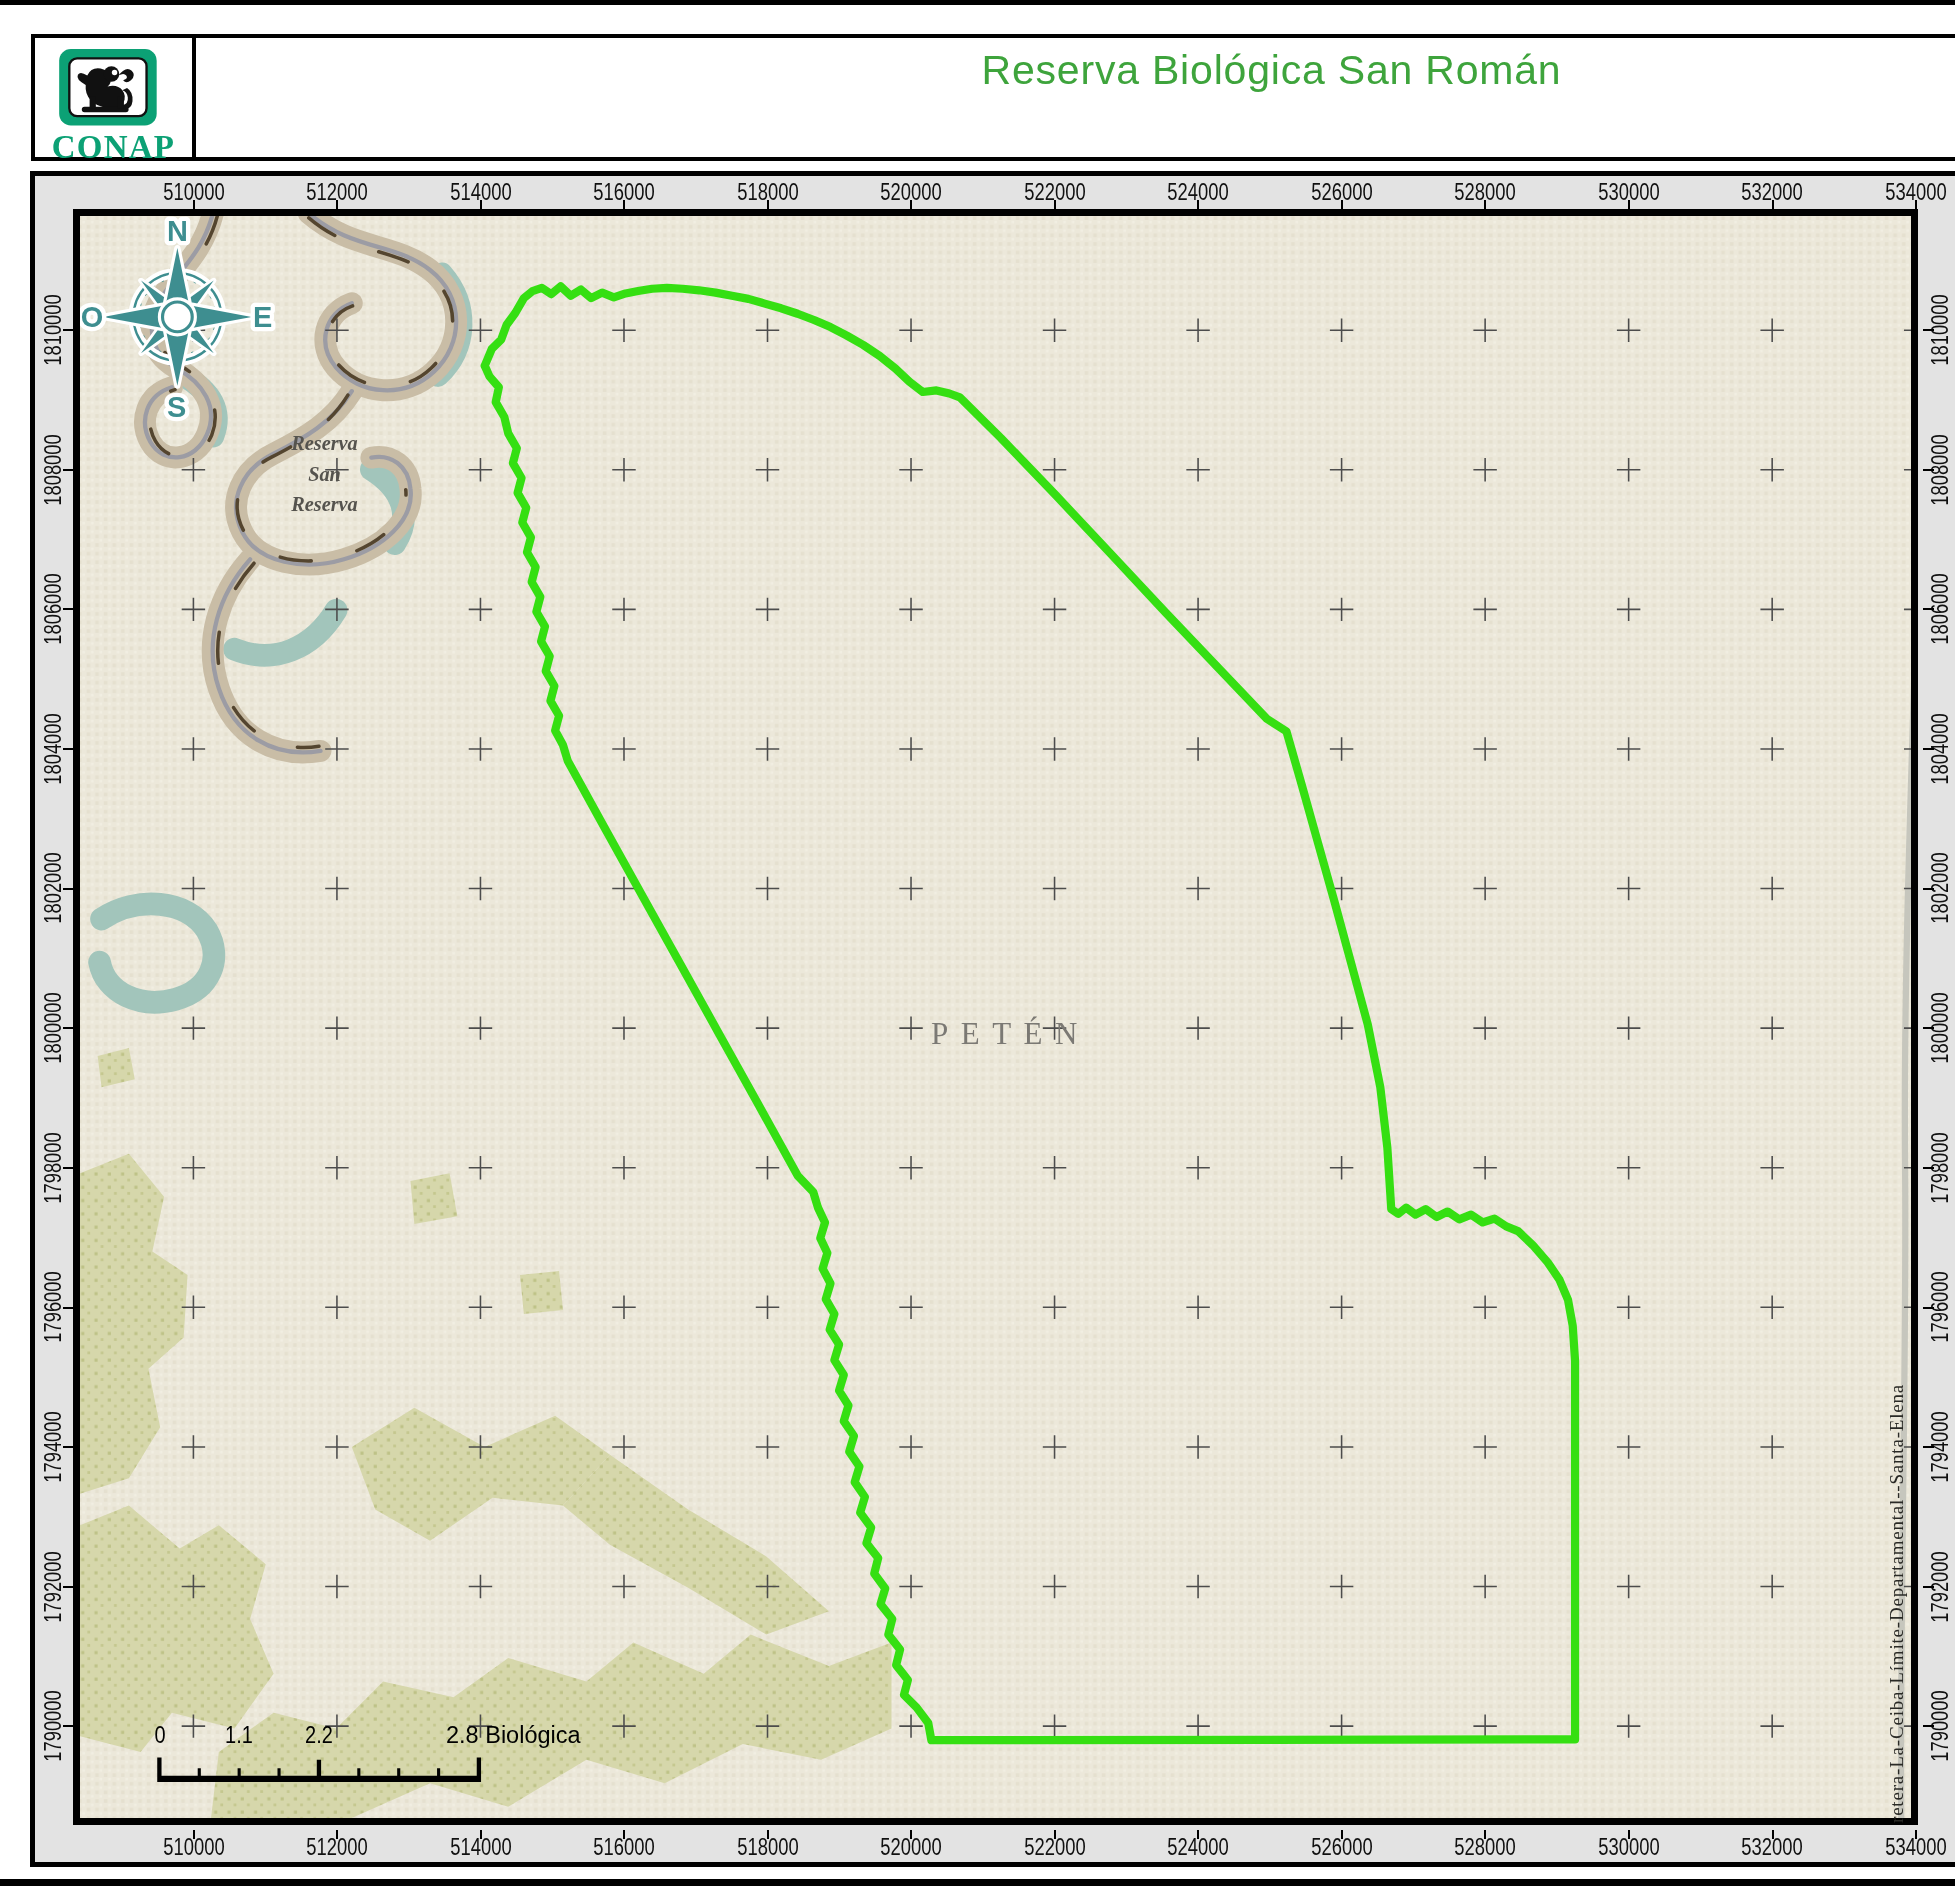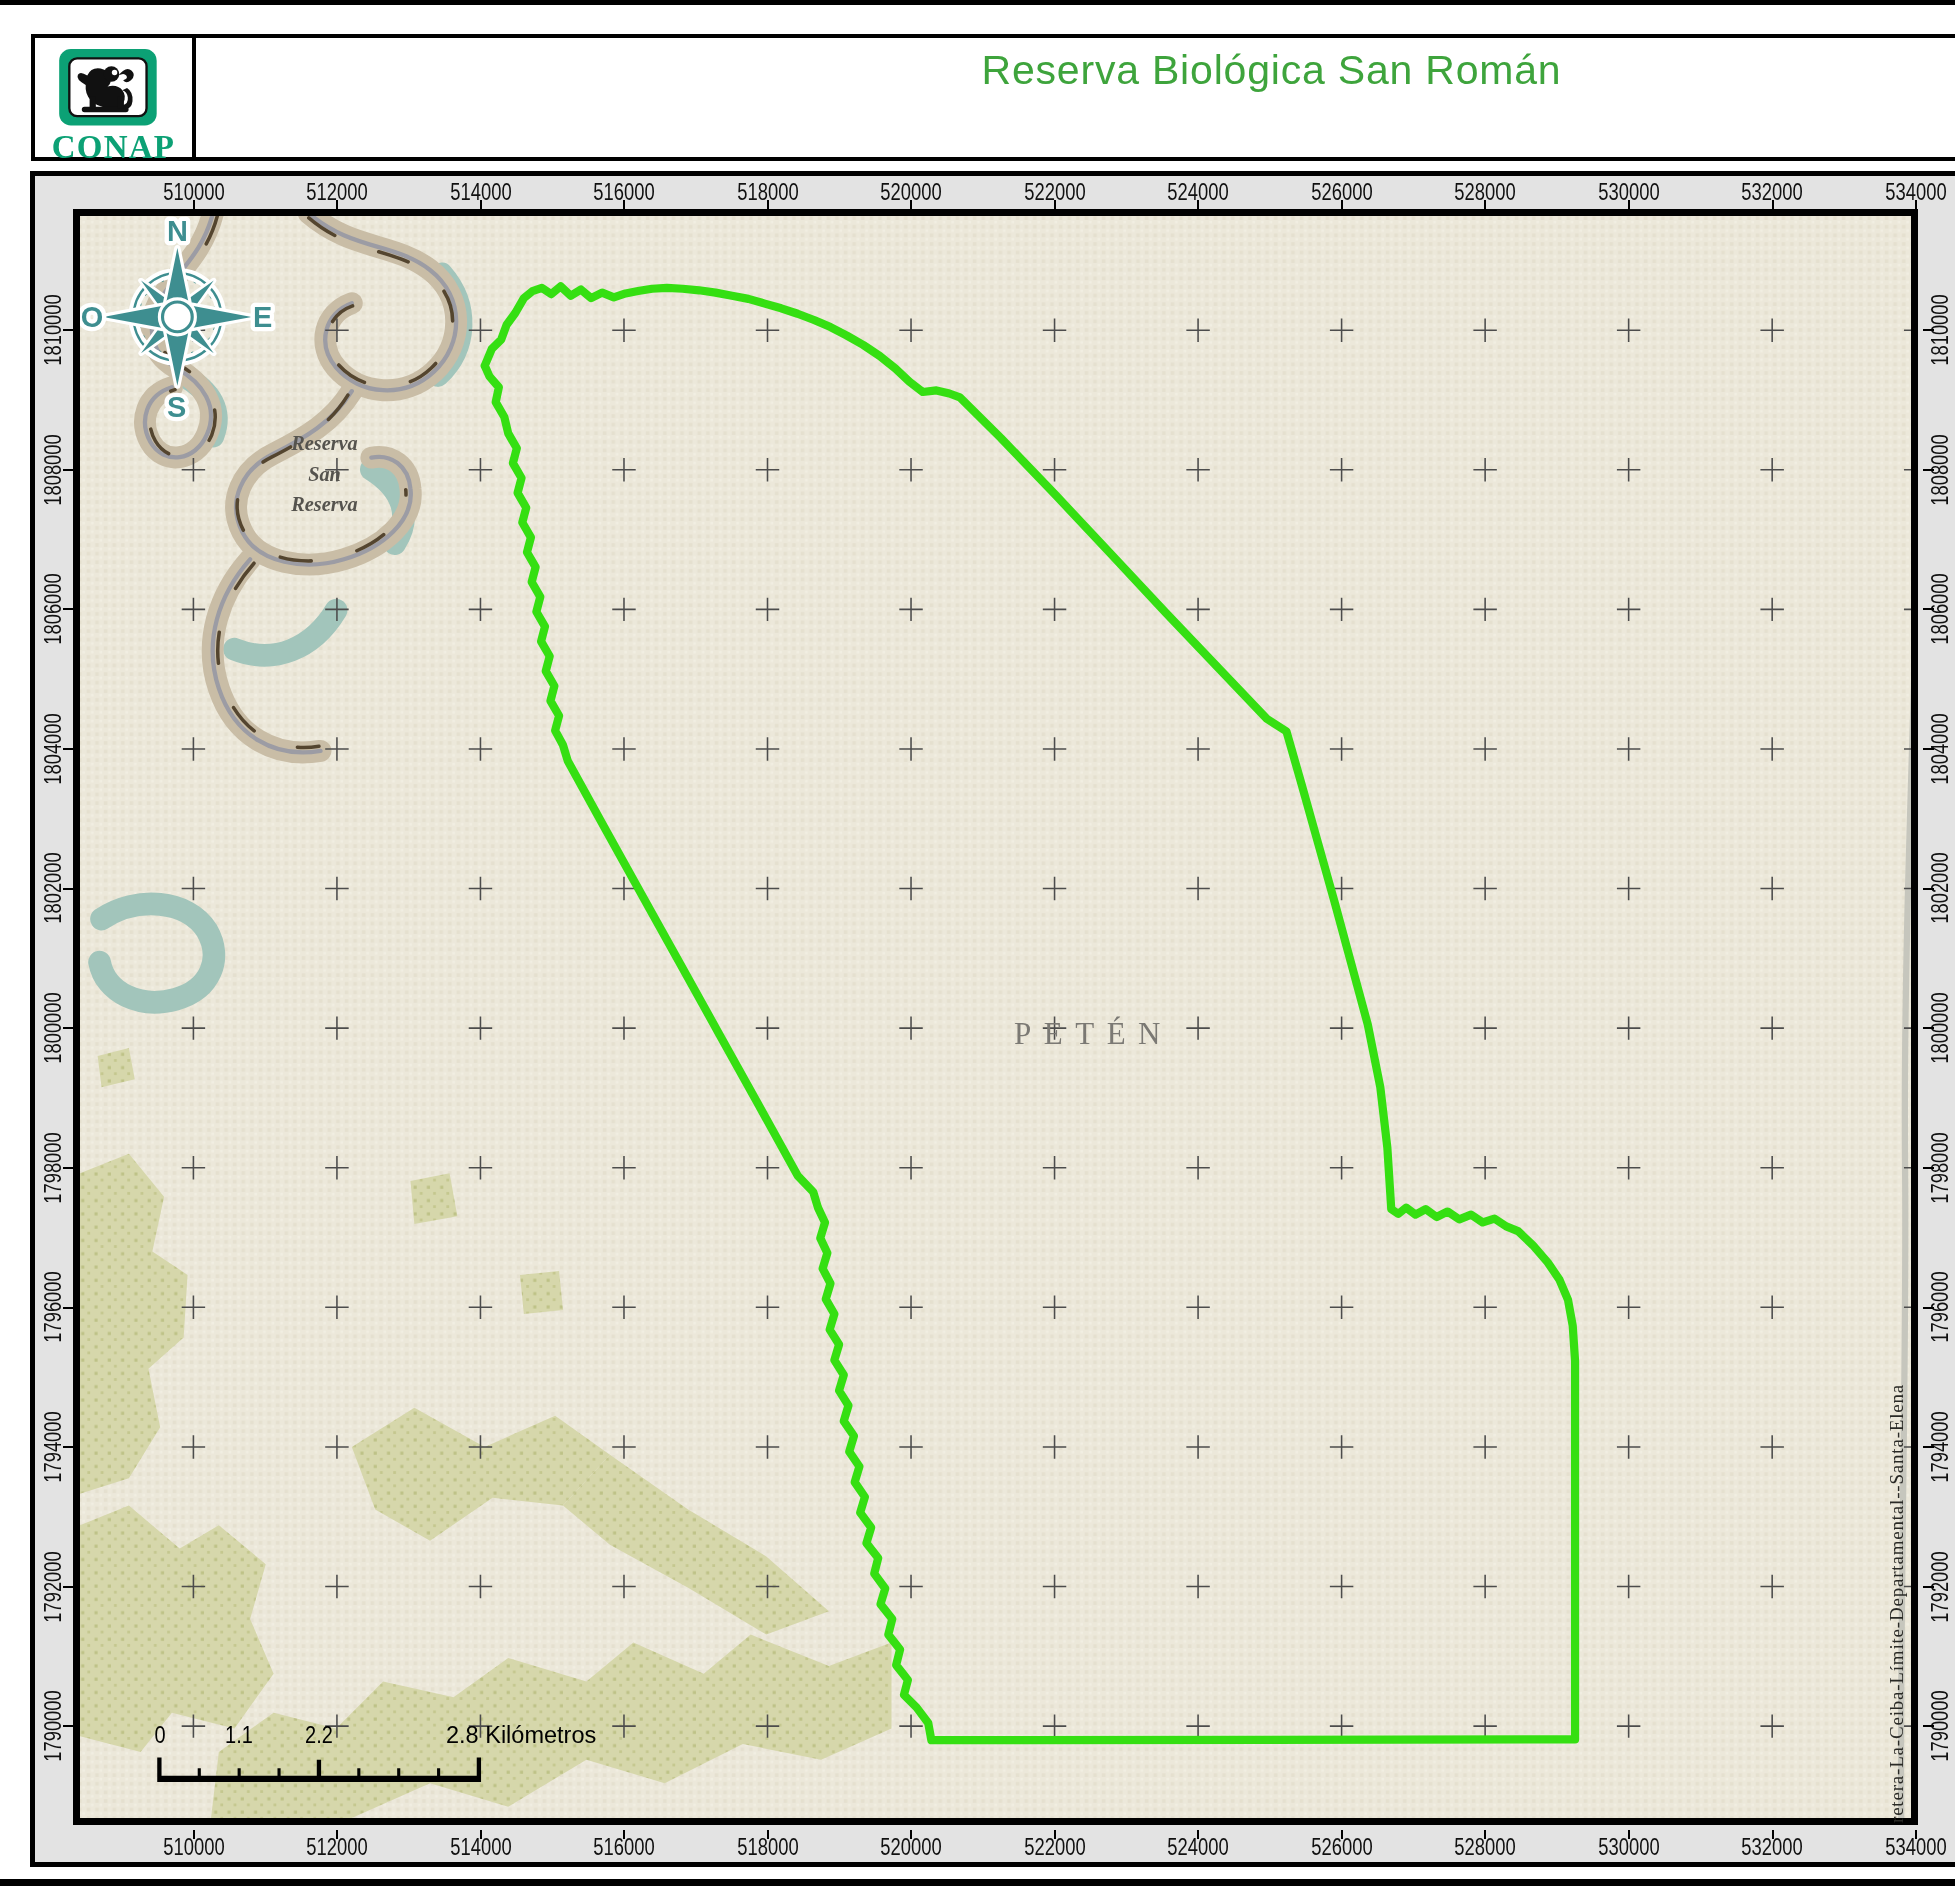--- a/index.html
+++ b/index.html
@@ -15,21 +15,21 @@
   
   #map-outer{left:30px;top:171px;width:1933px;height:1696px;background:#e3e3e3;border:5.1px solid #000;box-sizing:border-box;}
   #map-inner{left:73px;top:209px;width:1845px;height:1616px;border:7px solid #000;box-sizing:border-box;background:#ece8da;}
   #basemap{left:80px;top:216px;width:1831px;height:1602px;}
   .axis-label{font-size:23px;color:#111;white-space:nowrap;}
   .axis-label.h{transform:translateX(-50%) scale(.8,1);transform-origin:50% 50%;}
   .axis-label.v{transform:translate(-50%,-50%) rotate(-90deg) scale(.8,1);transform-origin:50% 50%;}
   .tick{background:#000;}
   
   #islote-label{left:250px;top:428px;width:149px;text-align:center;font-family:"Liberation Serif",serif;font-style:italic;font-weight:bold;font-size:20.3px;line-height:30.5px;color:#55534e;}
-  #peten-label{left:931px;top:1016px;width:242px;text-align:right;font-family:"Liberation Serif",serif;font-size:31px;letter-spacing:12.5px;color:#7b7974;}
+  #peten-label{left:931px;top:1016px;width:242px;text-align:left;font-family:"Liberation Serif",serif;font-size:31px;letter-spacing:12.5px;color:#7b7974;}
   #road-label{left:1886px;top:1823px;width:723px;font-family:"Liberation Serif",serif;font-size:19px;letter-spacing:0.8px;color:#2a2a26;transform:rotate(-90deg);transform-origin:top left;white-space:nowrap;}
   
   .sb-label{font-size:23.5px;color:#000;white-space:nowrap;transform:translateX(-50%) scale(.85,1);}
   #sb-unit{transform:none;}
   
   #page-top-rule{left:0;top:0;width:2661px;height:4.7px;}
   #page-bottom-rule{left:0;top:1879px;width:2661px;height:6.6px;}
   svg text{font-family:"Liberation Sans",sans-serif;}
 </style>
 </head>
@@ -160,21 +160,21 @@
   <span style="display:block">Reserva</span>
 </div>
 <div class="abs" id="peten-label">PETÉN</div>
 <div class="abs" id="road-label">retera-La-Ceiba-Límite-Departamental--Santa-Elena</div>
 
 <div class="abs sb-label" style="left:160px;top:1722px;">0</div>
 <div class="abs sb-label" style="left:239px;top:1722px;">1.1</div>
 <div class="abs sb-label" style="left:319px;top:1722px;">2.2</div>
 <div class="abs sb-label" id="sb-unit" style="left:446px;top:1722px;">
   <span>2.8</span>
-  <span>Kilómetros</span>
+  <span>Biológica</span>
 </div>
 
 <div id="axes">
     <div class="abs axis-label h" style="left: 194px; top: 179px;">510000</div>
     <div class="abs axis-label h" style="left: 194px; top: 1834px;">510000</div>
     <div class="abs tick" style="left: 193px; top: 200px; width: 1.6px; height: 9.4px;"></div>
     <div class="abs tick" style="left: 193px; top: 1830px; width: 1.6px; height: 9.4px;"></div>
     <div class="abs axis-label h" style="left: 337px; top: 179px;">512000</div>
     <div class="abs axis-label h" style="left: 337px; top: 1834px;">512000</div>
     <div class="abs tick" style="left: 336px; top: 200px; width: 1.6px; height: 9.4px;"></div>

